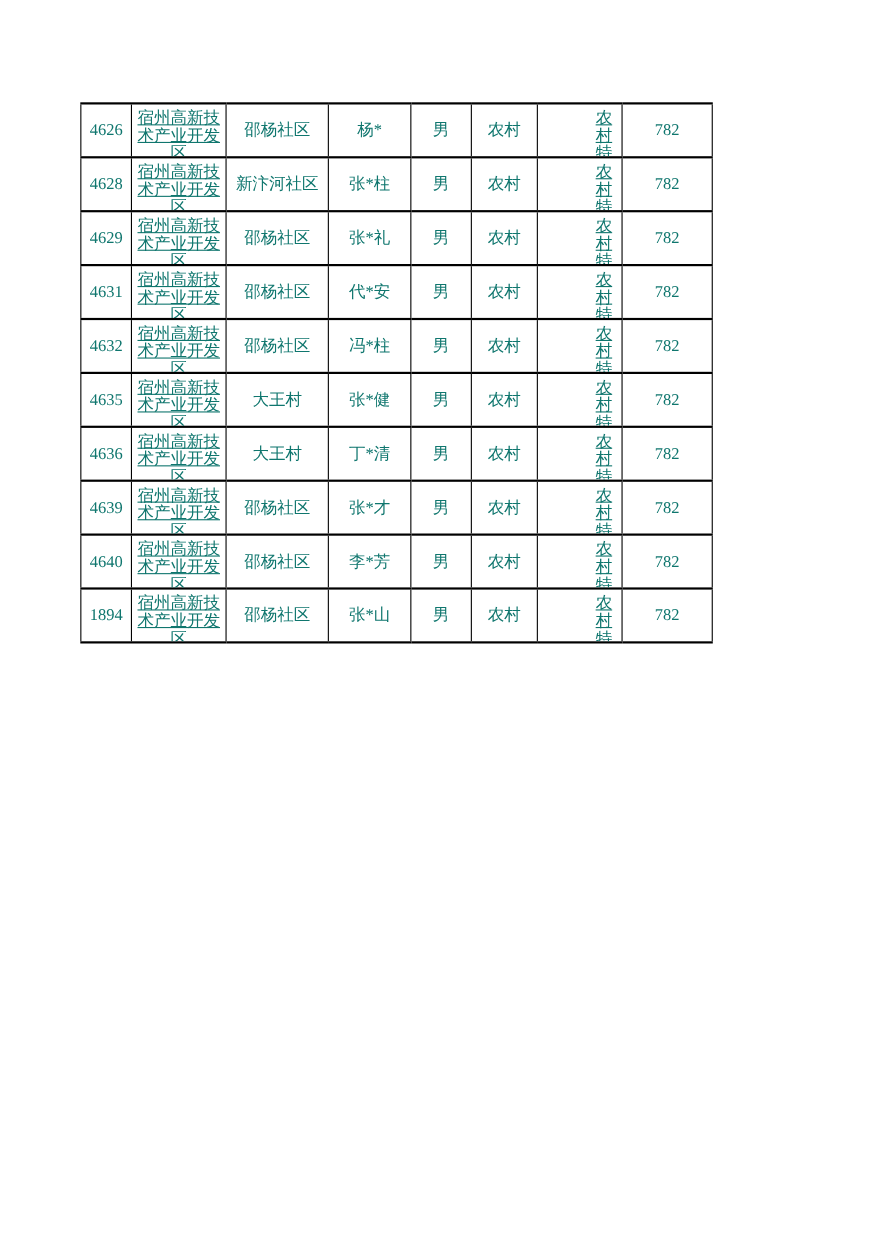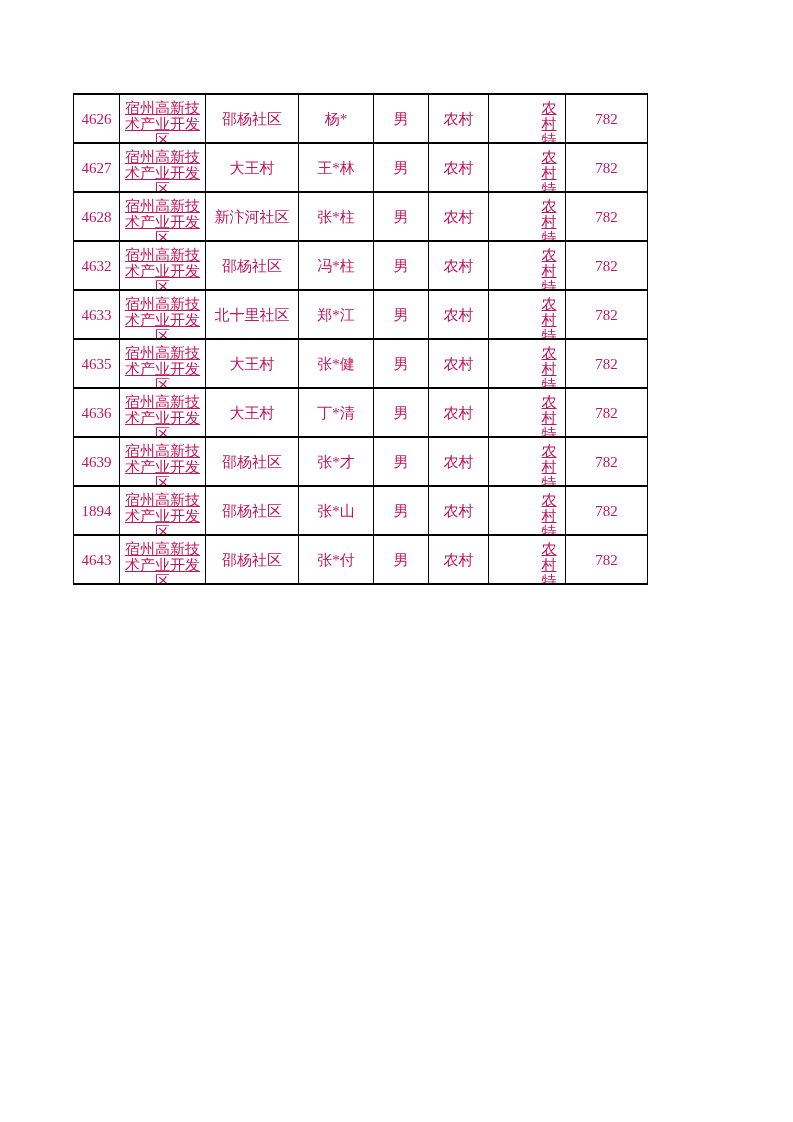--- a/index.html
+++ b/index.html
@@ -6,21 +6,21 @@
     margin: 0;
     padding: 0;
     background: #ffffff;
   }
   .page {
     position: relative;
     width: 671px;
     height: 1122px;
     background: #ffffff;
     font-family: "Liberation Serif", "DejaVu Serif", serif;
-    color: #be185d;
+    color: #0f766e;
     overflow: hidden;
   }
   table.benefits {
     position: absolute;
     left: 73px;
     top: 93px;
     border-collapse: collapse;
     table-layout: fixed;
   }
   table.benefits td {
@@ -99,159 +99,159 @@
           </td>
           <td class="col-category multi">
             <div class="cellbox">农村特困人员分散供养</div>
           </td>
           <td class="col-amount">
             <div class="cellbox">782</div>
           </td>
         </tr>
         <tr>
           <td class="col-id">
-            <div class="cellbox">4627</div>
+            <div class="cellbox">4628</div>
+          </td>
+          <td class="col-district multi">
+            <div class="cellbox">宿州高新技术产业开发区</div>
+          </td>
+          <td class="col-village">
+            <div class="cellbox">新汴河社区</div>
+          </td>
+          <td class="col-name">
+            <div class="cellbox">张*柱</div>
+          </td>
+          <td class="col-gender">
+            <div class="cellbox">男</div>
+          </td>
+          <td class="col-area">
+            <div class="cellbox">农村</div>
+          </td>
+          <td class="col-category multi">
+            <div class="cellbox">农村特困人员分散供养</div>
+          </td>
+          <td class="col-amount">
+            <div class="cellbox">782</div>
+          </td>
+        </tr>
+        <tr>
+          <td class="col-id">
+            <div class="cellbox">4629</div>
+          </td>
+          <td class="col-district multi">
+            <div class="cellbox">宿州高新技术产业开发区</div>
+          </td>
+          <td class="col-village">
+            <div class="cellbox">邵杨社区</div>
+          </td>
+          <td class="col-name">
+            <div class="cellbox">张*礼</div>
+          </td>
+          <td class="col-gender">
+            <div class="cellbox">男</div>
+          </td>
+          <td class="col-area">
+            <div class="cellbox">农村</div>
+          </td>
+          <td class="col-category multi">
+            <div class="cellbox">农村特困人员分散供养</div>
+          </td>
+          <td class="col-amount">
+            <div class="cellbox">782</div>
+          </td>
+        </tr>
+        <tr>
+          <td class="col-id">
+            <div class="cellbox">4631</div>
+          </td>
+          <td class="col-district multi">
+            <div class="cellbox">宿州高新技术产业开发区</div>
+          </td>
+          <td class="col-village">
+            <div class="cellbox">邵杨社区</div>
+          </td>
+          <td class="col-name">
+            <div class="cellbox">代*安</div>
+          </td>
+          <td class="col-gender">
+            <div class="cellbox">男</div>
+          </td>
+          <td class="col-area">
+            <div class="cellbox">农村</div>
+          </td>
+          <td class="col-category multi">
+            <div class="cellbox">农村特困人员分散供养</div>
+          </td>
+          <td class="col-amount">
+            <div class="cellbox">782</div>
+          </td>
+        </tr>
+        <tr>
+          <td class="col-id">
+            <div class="cellbox">4632</div>
+          </td>
+          <td class="col-district multi">
+            <div class="cellbox">宿州高新技术产业开发区</div>
+          </td>
+          <td class="col-village">
+            <div class="cellbox">邵杨社区</div>
+          </td>
+          <td class="col-name">
+            <div class="cellbox">冯*柱</div>
+          </td>
+          <td class="col-gender">
+            <div class="cellbox">男</div>
+          </td>
+          <td class="col-area">
+            <div class="cellbox">农村</div>
+          </td>
+          <td class="col-category multi">
+            <div class="cellbox">农村特困人员分散供养</div>
+          </td>
+          <td class="col-amount">
+            <div class="cellbox">782</div>
+          </td>
+        </tr>
+        <tr>
+          <td class="col-id">
+            <div class="cellbox">4635</div>
           </td>
           <td class="col-district multi">
             <div class="cellbox">宿州高新技术产业开发区</div>
           </td>
           <td class="col-village">
             <div class="cellbox">大王村</div>
           </td>
           <td class="col-name">
-            <div class="cellbox">王*林</div>
-          </td>
-          <td class="col-gender">
-            <div class="cellbox">男</div>
-          </td>
-          <td class="col-area">
-            <div class="cellbox">农村</div>
-          </td>
-          <td class="col-category multi">
-            <div class="cellbox">农村特困人员分散供养</div>
-          </td>
-          <td class="col-amount">
-            <div class="cellbox">782</div>
-          </td>
-        </tr>
-        <tr>
-          <td class="col-id">
-            <div class="cellbox">4628</div>
-          </td>
-          <td class="col-district multi">
-            <div class="cellbox">宿州高新技术产业开发区</div>
-          </td>
-          <td class="col-village">
-            <div class="cellbox">新汴河社区</div>
-          </td>
-          <td class="col-name">
-            <div class="cellbox">张*柱</div>
-          </td>
-          <td class="col-gender">
-            <div class="cellbox">男</div>
-          </td>
-          <td class="col-area">
-            <div class="cellbox">农村</div>
-          </td>
-          <td class="col-category multi">
-            <div class="cellbox">农村特困人员分散供养</div>
-          </td>
-          <td class="col-amount">
-            <div class="cellbox">782</div>
-          </td>
-        </tr>
-        <tr>
-          <td class="col-id">
-            <div class="cellbox">4632</div>
-          </td>
-          <td class="col-district multi">
-            <div class="cellbox">宿州高新技术产业开发区</div>
-          </td>
-          <td class="col-village">
-            <div class="cellbox">邵杨社区</div>
-          </td>
-          <td class="col-name">
-            <div class="cellbox">冯*柱</div>
-          </td>
-          <td class="col-gender">
-            <div class="cellbox">男</div>
-          </td>
-          <td class="col-area">
-            <div class="cellbox">农村</div>
-          </td>
-          <td class="col-category multi">
-            <div class="cellbox">农村特困人员分散供养</div>
-          </td>
-          <td class="col-amount">
-            <div class="cellbox">782</div>
-          </td>
-        </tr>
-        <tr>
-          <td class="col-id">
-            <div class="cellbox">4633</div>
-          </td>
-          <td class="col-district multi">
-            <div class="cellbox">宿州高新技术产业开发区</div>
-          </td>
-          <td class="col-village">
-            <div class="cellbox">北十里社区</div>
-          </td>
-          <td class="col-name">
-            <div class="cellbox">郑*江</div>
-          </td>
-          <td class="col-gender">
-            <div class="cellbox">男</div>
-          </td>
-          <td class="col-area">
-            <div class="cellbox">农村</div>
-          </td>
-          <td class="col-category multi">
-            <div class="cellbox">农村特困人员分散供养</div>
-          </td>
-          <td class="col-amount">
-            <div class="cellbox">782</div>
-          </td>
-        </tr>
-        <tr>
-          <td class="col-id">
-            <div class="cellbox">4635</div>
+            <div class="cellbox">张*健</div>
+          </td>
+          <td class="col-gender">
+            <div class="cellbox">男</div>
+          </td>
+          <td class="col-area">
+            <div class="cellbox">农村</div>
+          </td>
+          <td class="col-category multi">
+            <div class="cellbox">农村特困人员分散供养</div>
+          </td>
+          <td class="col-amount">
+            <div class="cellbox">782</div>
+          </td>
+        </tr>
+        <tr>
+          <td class="col-id">
+            <div class="cellbox">4636</div>
           </td>
           <td class="col-district multi">
             <div class="cellbox">宿州高新技术产业开发区</div>
           </td>
           <td class="col-village">
             <div class="cellbox">大王村</div>
           </td>
           <td class="col-name">
-            <div class="cellbox">张*健</div>
-          </td>
-          <td class="col-gender">
-            <div class="cellbox">男</div>
-          </td>
-          <td class="col-area">
-            <div class="cellbox">农村</div>
-          </td>
-          <td class="col-category multi">
-            <div class="cellbox">农村特困人员分散供养</div>
-          </td>
-          <td class="col-amount">
-            <div class="cellbox">782</div>
-          </td>
-        </tr>
-        <tr>
-          <td class="col-id">
-            <div class="cellbox">4636</div>
-          </td>
-          <td class="col-district multi">
-            <div class="cellbox">宿州高新技术产业开发区</div>
-          </td>
-          <td class="col-village">
-            <div class="cellbox">大王村</div>
-          </td>
-          <td class="col-name">
             <div class="cellbox">丁*清</div>
           </td>
           <td class="col-gender">
             <div class="cellbox">男</div>
           </td>
           <td class="col-area">
             <div class="cellbox">农村</div>
           </td>
           <td class="col-category multi">
             <div class="cellbox">农村特困人员分散供养</div>
@@ -281,56 +281,56 @@
           </td>
           <td class="col-category multi">
             <div class="cellbox">农村特困人员分散供养</div>
           </td>
           <td class="col-amount">
             <div class="cellbox">782</div>
           </td>
         </tr>
         <tr>
           <td class="col-id">
+            <div class="cellbox">4640</div>
+          </td>
+          <td class="col-district multi">
+            <div class="cellbox">宿州高新技术产业开发区</div>
+          </td>
+          <td class="col-village">
+            <div class="cellbox">邵杨社区</div>
+          </td>
+          <td class="col-name">
+            <div class="cellbox">李*芳</div>
+          </td>
+          <td class="col-gender">
+            <div class="cellbox">男</div>
+          </td>
+          <td class="col-area">
+            <div class="cellbox">农村</div>
+          </td>
+          <td class="col-category multi">
+            <div class="cellbox">农村特困人员分散供养</div>
+          </td>
+          <td class="col-amount">
+            <div class="cellbox">782</div>
+          </td>
+        </tr>
+        <tr>
+          <td class="col-id">
             <div class="cellbox">1894</div>
           </td>
           <td class="col-district multi">
             <div class="cellbox">宿州高新技术产业开发区</div>
           </td>
           <td class="col-village">
             <div class="cellbox">邵杨社区</div>
           </td>
           <td class="col-name">
             <div class="cellbox">张*山</div>
-          </td>
-          <td class="col-gender">
-            <div class="cellbox">男</div>
-          </td>
-          <td class="col-area">
-            <div class="cellbox">农村</div>
-          </td>
-          <td class="col-category multi">
-            <div class="cellbox">农村特困人员分散供养</div>
-          </td>
-          <td class="col-amount">
-            <div class="cellbox">782</div>
-          </td>
-        </tr>
-        <tr>
-          <td class="col-id">
-            <div class="cellbox">4643</div>
-          </td>
-          <td class="col-district multi">
-            <div class="cellbox">宿州高新技术产业开发区</div>
-          </td>
-          <td class="col-village">
-            <div class="cellbox">邵杨社区</div>
-          </td>
-          <td class="col-name">
-            <div class="cellbox">张*付</div>
           </td>
           <td class="col-gender">
             <div class="cellbox">男</div>
           </td>
           <td class="col-area">
             <div class="cellbox">农村</div>
           </td>
           <td class="col-category multi">
             <div class="cellbox">农村特困人员分散供养</div>
           </td>

